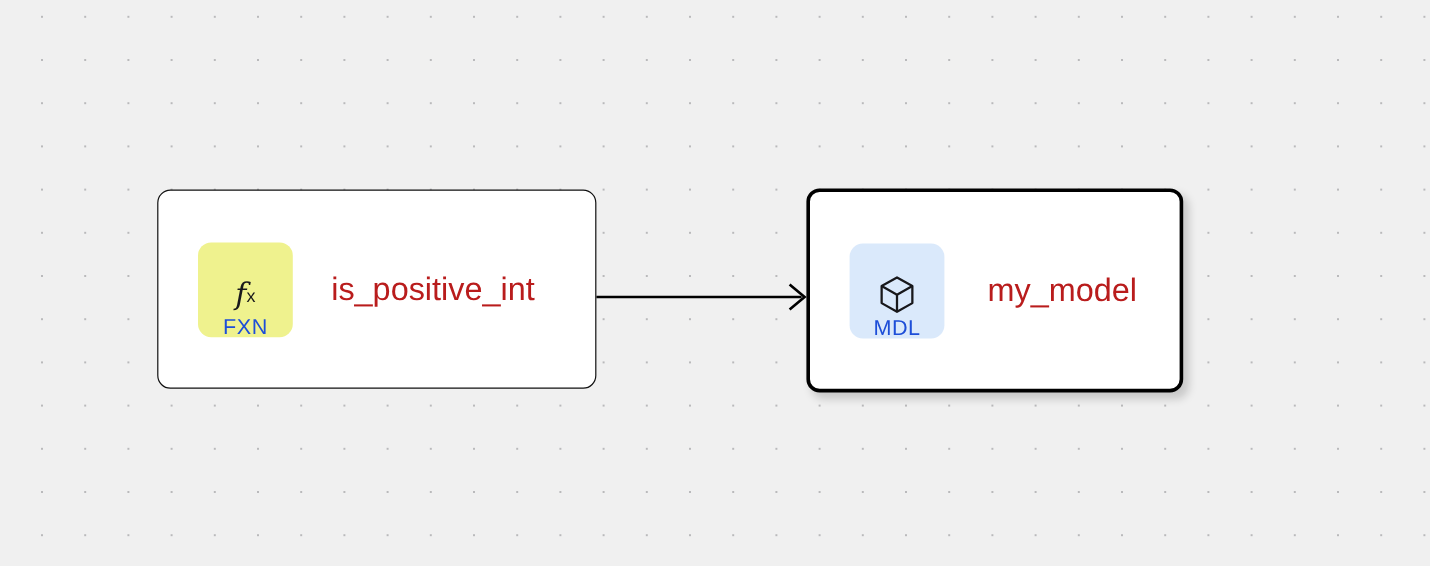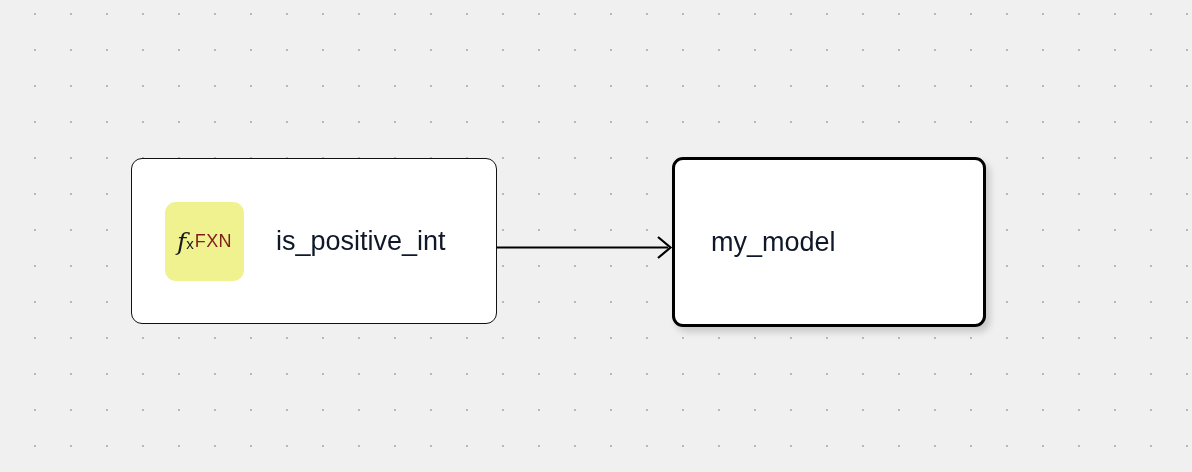--- a/index.html
+++ b/index.html
@@ -60,23 +60,23 @@
     box-shadow: 4px 5px 7px rgba(0,0,0,0.17);
   }
 
   
   .badge {
     flex: none;
     width: 79px;
     height: 79px;
     border-radius: 11px;
     display: flex;
-    flex-direction: row;
+    flex-direction: column;
     align-items: center;
-    justify-content: center;
+    justify-content: flex-end;
     gap: 1px;
   }
   .badge-fxn {
     background: #eff28e;
     margin-left: 33px;
   }
   .badge-mdl {
     background: #dae9fb;
     margin-left: 33px;
   }
@@ -96,30 +96,30 @@
   }
   .fx-glyph .x {
     font-family: "Liberation Sans", sans-serif;
     font-style: normal;
     font-size: 15px;
     vertical-align: 1px;
   }
   .badge-label {
     font-family: "Liberation Sans", sans-serif;
     font-size: 18px;
-    color: #7f1d1d;
+    color: #1d4ed8;
     letter-spacing: 0.4px;
     line-height: 1;
   }
 
   
   .node-title {
     font-family: "Liberation Sans", sans-serif;
     font-size: 27px;
-    color: #0f172a;
+    color: #b91c1c;
     white-space: nowrap;
   }
   .title-fxn { margin-left: 32px; }
   .title-mdl { margin-left: 36px; }
 </style>
 </head>
 <body>
 
 <div class="canvas">
 
@@ -134,16 +134,26 @@
     <div class="badge badge-fxn">
       <div class="badge-glyph">
         <span class="fx-glyph"><span>f</span><span class="x">x</span></span>
       </div>
       <div class="badge-label">FXN</div>
     </div>
     <div class="node-title title-fxn">is_positive_int</div>
   </div>
 
   <div class="node node-mdl">
+    <div class="badge badge-mdl">
+      <div class="badge-glyph">
+        <svg width="31" height="33" viewBox="0 0 31 33" fill="none">
+          <path d="M15.5 2.2 L28.3 9.4 L28.3 23.6 L15.5 30.8 L2.7 23.6 L2.7 9.4 Z" stroke="#18181b" stroke-width="1.9" stroke-linejoin="round" fill="none"></path>
+          <path d="M2.7 9.4 L15.5 16.6 L28.3 9.4" stroke="#18181b" stroke-width="1.9" stroke-linejoin="round" fill="none"></path>
+          <path d="M15.5 16.6 L15.5 30.8" stroke="#18181b" stroke-width="1.9" stroke-linejoin="round" fill="none"></path>
+        </svg>
+      </div>
+      <div class="badge-label">MDL</div>
+    </div>
     <div class="node-title title-mdl">my_model</div>
   </div>
 
 </div>
 
 </body></html>

